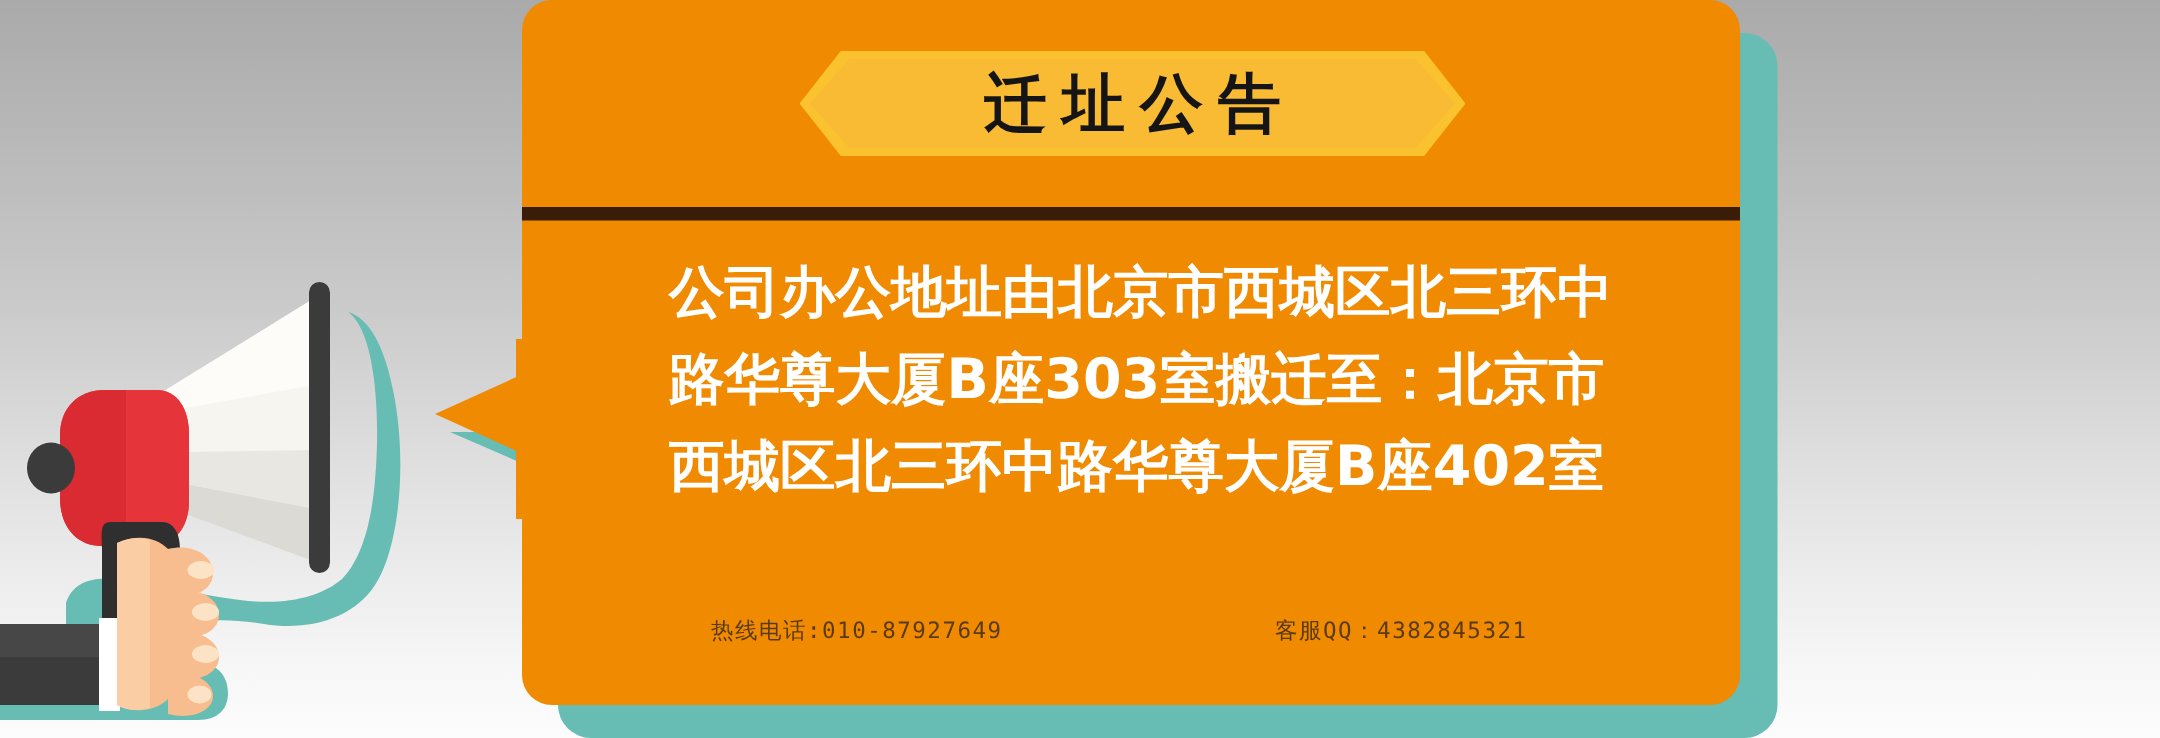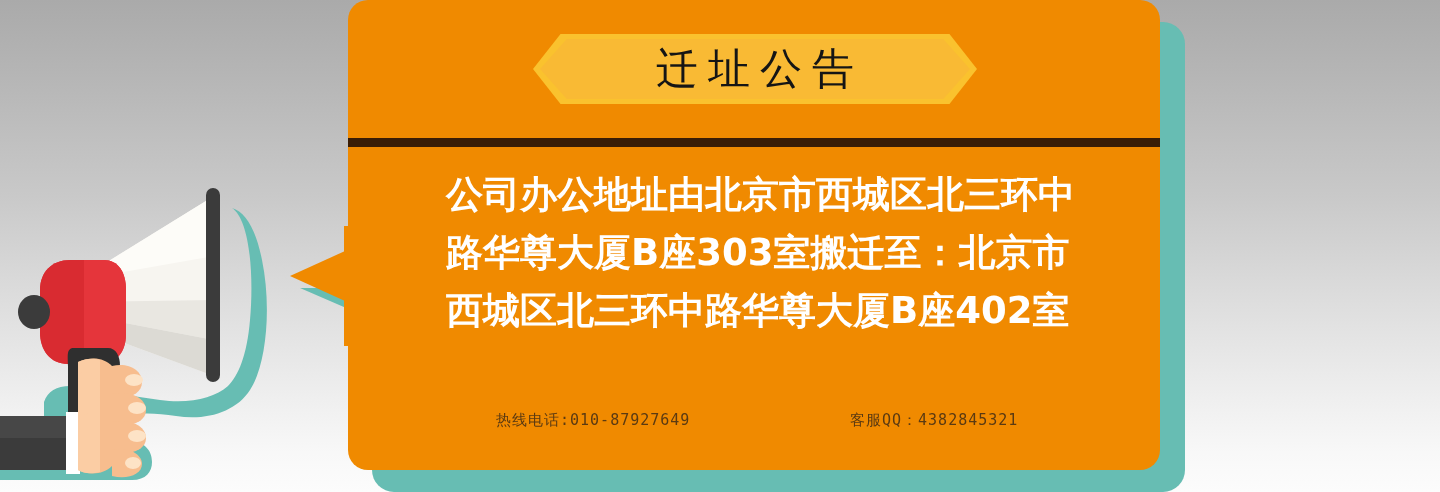--- a/index.html
+++ b/index.html
@@ -96,21 +96,21 @@
     position: absolute;
     left: 533px;
     top: 34px;
     width: 444px;
     height: 70px;
     display: flex;
     align-items: center;
     justify-content: center;
     color: #151515;
     font-size: 42px;
-    font-weight: normal;
+    font-weight: bold;
     letter-spacing: 10px;
     text-indent: 10px;
     font-family: "DejaVu Sans", "Liberation Sans", sans-serif;
   }
 
   
   .divider {
     position: absolute;
     left: 348px;
     top: 138px;
@@ -140,21 +140,21 @@
     top: 406px;
     width: 650px;
     height: 30px;
     color: #5a3a12;
     font-size: 15px;
     font-family: "DejaVu Sans Mono", "Liberation Mono", monospace;
     letter-spacing: 1px;
   }
   .footer .hotline {
     position: absolute;
-    left: 50px;
+    left: 28px;
     top: 5px;
     white-space: nowrap;
   }
   .footer .qq {
     position: absolute;
     left: 404px;
     top: 5px;
     white-space: nowrap;
   }
 

